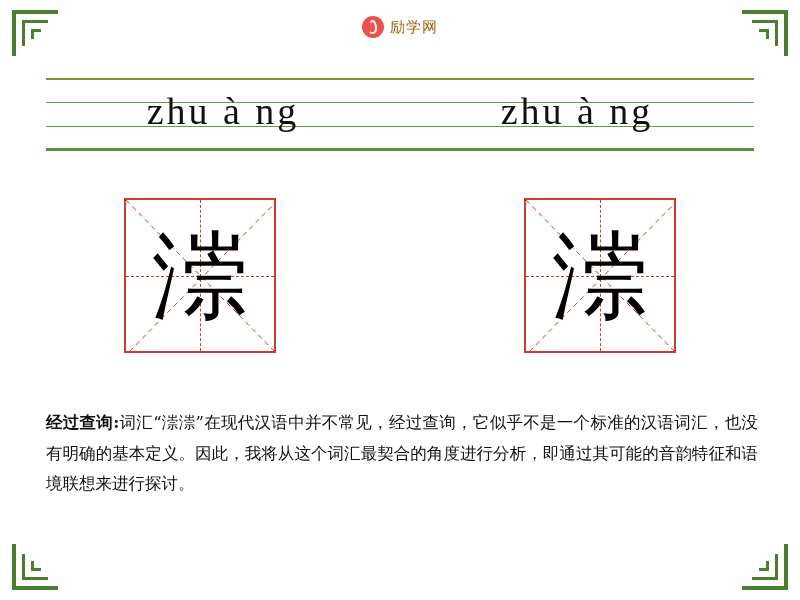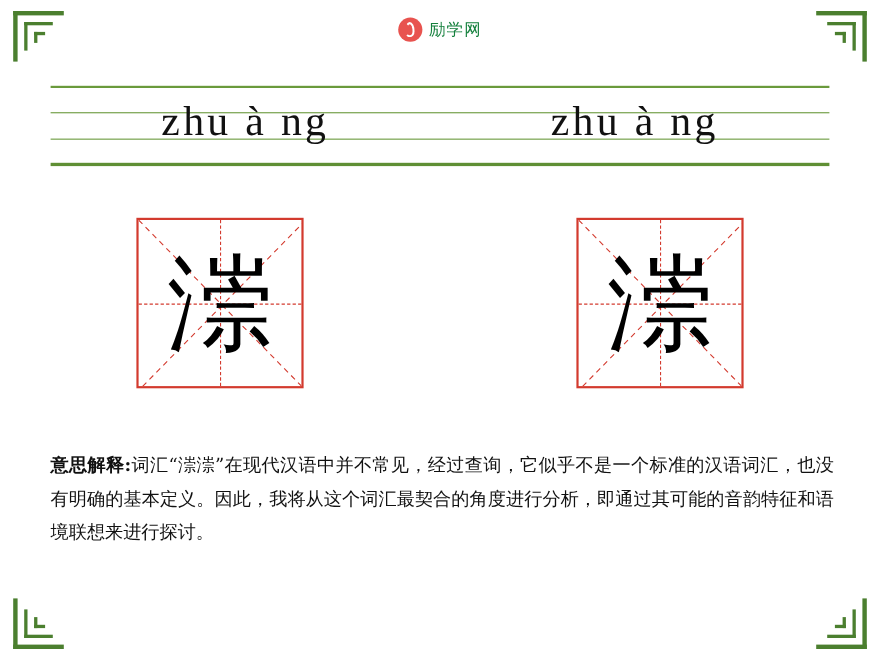--- a/index.html
+++ b/index.html
@@ -73,21 +73,21 @@
     width: 9px;
     height: 14px;
     border: 2px solid #ffffff;
     border-radius: 50% 50% 50% 50% / 60% 60% 40% 40%;
     box-sizing: border-box;
     border-left-color: transparent;
   }
   .logo-text {
     font-family: "Liberation Sans", sans-serif;
     font-size: 15px;
-    color: #15803d;
+    color: #a16207;
     letter-spacing: 1px;
   }
 
   
   .pinyin-staff {
     position: absolute;
     left: 46px;
     top: 78px;
     width: 708px;
     height: 88px;
@@ -277,16 +277,16 @@
           </svg>
         </div>
         <div class="dash-h"></div>
         <div class="dash-v"></div>
         <div class="hanzi">漴</div>
       </div>
     </div>
   </div>
 
   <div class="explain">
-    <span class="label">意思解释:</span><span>词汇“漴漴”在现代汉语中并不常见，经过查询，它似乎不是一个标准的汉语词汇，也没有明确的基本定义。因此，我将从这个词汇最契合的角度进行分析，即通过其可能的音韵特征和语境联想来进行探讨。</span>
+    <span class="label">经过查询:</span><span>词汇“漴漴”在现代汉语中并不常见，经过查询，它似乎不是一个标准的汉语词汇，也没有明确的基本定义。因此，我将从这个词汇最契合的角度进行分析，即通过其可能的音韵特征和语境联想来进行探讨。</span>
   </div>
 
 </div>
 
 </body></html>

